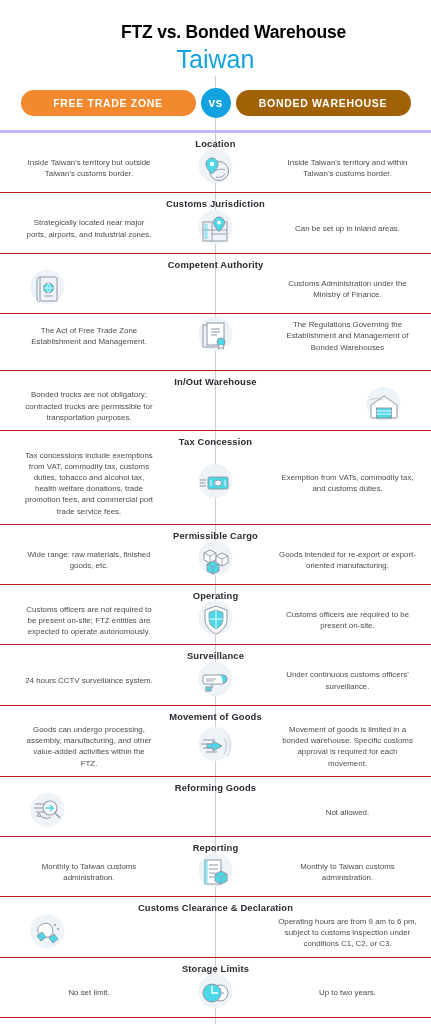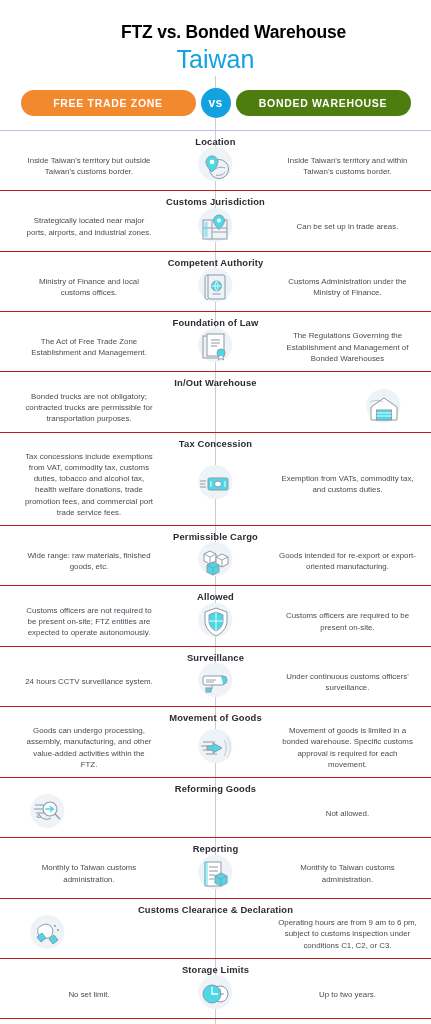--- a/index.html
+++ b/index.html
@@ -60,21 +60,21 @@
     align-items: center;
     justify-content: center;
     border-radius: 14px;
     color: #ffffff;
     font-size: 10.5px;
     font-weight: bold;
     letter-spacing: 0.7px;
     white-space: nowrap;
   }
   .pill-left  { width: 175px; background: #F2892E; margin-right: 5px; }
-  .pill-right { width: 175px; background: #4d7c0f; margin-left: 5px; }
+  .pill-right { width: 175px; background: #a16207; margin-left: 5px; }
   .vs-circle {
     width: 30px; height: 30px;
     border-radius: 50%;
     background: #12A2E0;
     color: #ffffff;
     font-size: 12px;
     font-weight: bold;
     letter-spacing: 0.4px;
     display: flex;
     align-items: center;
@@ -84,21 +84,21 @@
 
   
   .rows { position: relative; z-index: 2; margin-top: 12px; }
 
   .row {
     position: relative;
     border-top: 1px solid #b91c1c;
     padding: 5px 0 7px 0;
     min-height: 57px;
   }
-  .row:first-child { border-top: 1px solid #c4b5fd; }
+  .row:first-child { border-top: 3px solid #c4b5fd; }
 
   .row-label {
     text-align: center;
     font-size: 9.4px;
     font-weight: bold;
     color: #2b2b33;
     letter-spacing: 0.15px;
     line-height: 1.2;
     margin-bottom: 2px;
     position: relative;
@@ -187,44 +187,42 @@
             <span class="icon-art">
               <svg xmlns="http://www.w3.org/2000/svg" width="34" height="34" viewBox="0 0 34 34" fill="none">
                 <rect x="4" y="10" width="24" height="19" stroke="#8f98a6" stroke-width="1"></rect>
         <path d="M4 18h24M13 10v19M13 22h15" stroke="#8f98a6" stroke-width=".9"></path>
         <rect x="5.5" y="12" width="3" height="15" fill="#4DD8E8" opacity=".55"></rect>
         <path d="M20 5c3 0 5.5 2.5 5.5 5.5 0 4-5.5 9-5.5 9s-5.5-5-5.5-9C14.5 7.5 17 5 20 5z" fill="#4DD8E8" stroke="#8f98a6" stroke-width="1"></path>
         <circle cx="20" cy="10.5" r="2" fill="#fff"></circle>
               </svg>
             </span>
           </div>
-          <div class="cell cell-right">Can be set up in trade areas.</div>
+          <div class="cell cell-right">Can be set up in inland areas.</div>
         </div>
       </div>
       <div class="row">
         <div class="row-label">Competent Authority</div>
         <div class="row-body">
-          <div class="cell cell-left">Ministry of Finance and local customs offices.</div>
           <div class="icon-cell">
             <span class="icon-halo"></span>
             <span class="icon-art">
               <svg xmlns="http://www.w3.org/2000/svg" width="34" height="34" viewBox="0 0 34 34" fill="none">
                 <path d="M9 5h15a2 2 0 012 2v22H11a2 2 0 01-2-2V5z" stroke="#8f98a6" stroke-width="1"></path>
         <path d="M9 5c-1.6 0-3 1.2-3 2.8V27c0 1.5 1.4 2.6 3 2.6" stroke="#8f98a6" stroke-width="1"></path>
         <circle cx="17.5" cy="16" r="5" fill="#4DD8E8" stroke="#8f98a6" stroke-width="1"></circle>
         <path d="M12.5 16h10M17.5 11c2 3 2 7 0 10M17.5 11c-2 3-2 7 0 10" stroke="#fff" stroke-width=".8"></path>
         <path d="M13.5 24h8" stroke="#8f98a6" stroke-width="1"></path>
               </svg>
             </span>
           </div>
           <div class="cell cell-right">Customs Administration under the Ministry of Finance.</div>
         </div>
       </div>
       <div class="row">
-        <div class="row-label">Foundation of Law</div>
         <div class="row-body">
           <div class="cell cell-left">The Act of Free Trade Zone Establishment and Management.</div>
           <div class="icon-cell">
             <span class="icon-halo"></span>
             <span class="icon-art">
               <svg xmlns="http://www.w3.org/2000/svg" width="34" height="34" viewBox="0 0 34 34" fill="none">
                 <rect x="4" y="6" width="17" height="22" stroke="#8f98a6" stroke-width="1"></rect>
         <rect x="8" y="4" width="17" height="22" fill="#fff" stroke="#8f98a6" stroke-width="1"></rect>
         <path d="M12 10h9M12 13h9M12 16h6" stroke="#8f98a6" stroke-width="1"></path>
         <circle cx="22" cy="23" r="4" fill="#4DD8E8" stroke="#8f98a6" stroke-width="1"></circle>
@@ -284,21 +282,21 @@
         <path d="M17 13l6 3 6-3M23 16v7" stroke="#8f98a6" stroke-width=".9"></path>
         <path d="M8 21l6-3 6 3v7l-6 3-6-3v-7z" fill="#4DD8E8" stroke="#8f98a6" stroke-width="1"></path>
         <path d="M8 21l6 3 6-3M14 24v7" stroke="#8f98a6" stroke-width=".9"></path>
               </svg>
             </span>
           </div>
           <div class="cell cell-right">Goods intended for re-export or export-oriented manufacturing.</div>
         </div>
       </div>
       <div class="row">
-        <div class="row-label">Allowed</div>
+        <div class="row-label">Operating</div>
         <div class="row-body">
           <div class="cell cell-left">Customs officers are not required to be present on-site; FTZ entities are expected to operate autonomously.</div>
           <div class="icon-cell">
             <span class="icon-halo"></span>
             <span class="icon-art">
               <svg xmlns="http://www.w3.org/2000/svg" width="34" height="34" viewBox="0 0 34 34" fill="none">
                 <path d="M17 3l11 4v9c0 7-5 12-11 15C11 28 6 23 6 16V7l11-4z" fill="#fff" stroke="#8f98a6" stroke-width="1"></path>
         <path d="M17 7l7 2.6V16c0 4.8-3.3 8.3-7 10-3.7-1.7-7-5.2-7-10V9.6L17 7z" fill="#4DD8E8" stroke="#8f98a6" stroke-width=".9"></path>
         <path d="M17 7v19M10 16h14" stroke="#fff" stroke-width=".9"></path>
               </svg>

